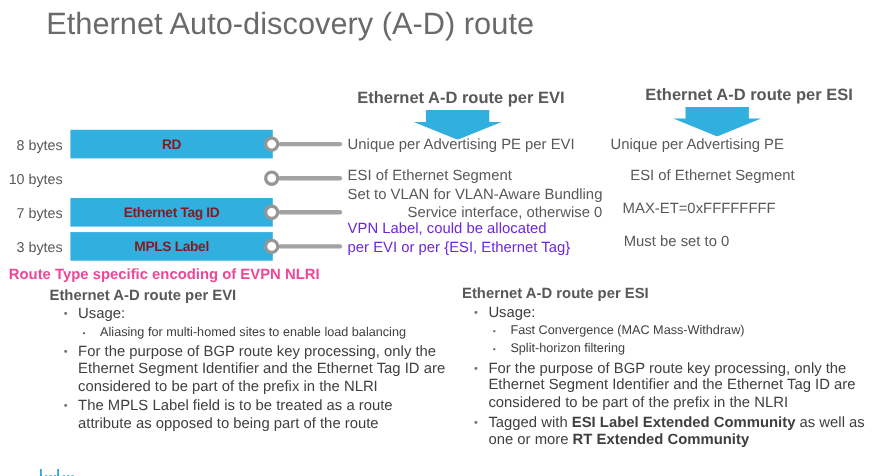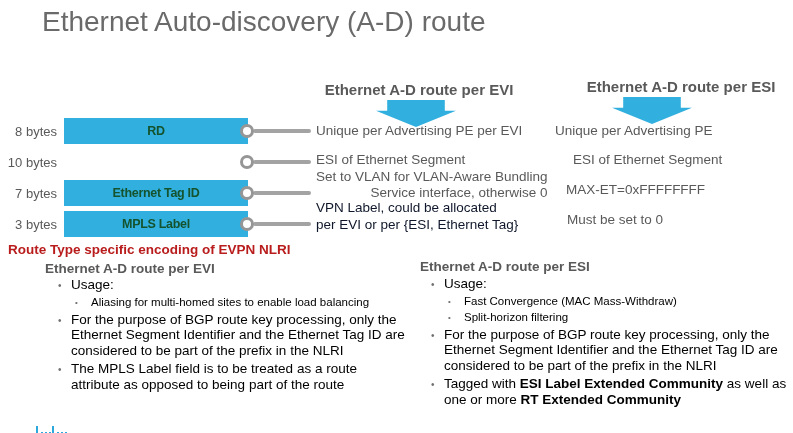--- a/index.html
+++ b/index.html
@@ -26,55 +26,55 @@
 
   .size-label{
     position:absolute; left:0; width:57px; text-align:right;
     font-size:13px; color:#595959;
   }
   .sz0{top:124px;} .sz1{top:155px;} .sz2{top:186px;} .sz3{top:217px;}
 
   .field-box{
     position:absolute; left:64px; width:184px; height:26px; background:#31afdf;
     display:flex; align-items:center; justify-content:center;
-    color:#14532d; font-weight:bold; font-size:12.5px; letter-spacing:-0.3px; white-space:nowrap;
+    color:#7f1d1d; font-weight:bold; font-size:12.5px; letter-spacing:-0.3px; white-space:nowrap;
   }
   .fb0{top:118px;} .fb1{top:149px;} .fb2{top:180px;} .fb3{top:211px;}
 
   .ring{
     position:absolute; width:8px; height:8px; border:3.5px solid #969696; border-radius:50%;
     background:#fff; left:240px;
   }
   .rg0{top:124px;} .rg1{top:155px;} .rg2{top:186px;} .rg3{top:217px;}
   .cline{
     position:absolute; left:253px; width:58px; height:4px; background:#a3a3a3; border-radius:2px;
   }
   .cl0{top:129px;} .cl1{top:160px;} .cl2{top:191px;} .cl3{top:222px;}
 
   .note{ position:absolute; font-size:13.5px; line-height:15.5px; color:#595959; white-space:nowrap; }
-  .note.red{ color:#0f172a; }
+  .note.red{ color:#6d28d9; }
   .n-evi0{ left:316px; top:123px; }
   .n-evi1{ left:316px; top:152px; }
   .n-evi2{ left:316px; top:169px;text-align:right; }
   .n-evi3{ left:316px; top:200px; font-size:13.5px; line-height:16.5px; }
   .n-esi0{ left:555px; top:123px; }
   .n-esi1{ left:573px; top:152px; }
   .n-esi2{ left:566px; top:182px; }
   .n-esi3{ left:567px; top:212px; }
 
   .notes-heading{
-    position:absolute; left:8px; top:242px; font-size:13.5px; font-weight:bold; color:#b91c1c;
+    position:absolute; left:8px; top:242px; font-size:13.5px; font-weight:bold; color:#ec4899;
   }
   .subheading{
     position:absolute; font-size:13.5px; font-weight:bold; color:#595959; white-space:nowrap;
   }
   .sub-left{ left:45px; top:261px; }
   .sub-right{ left:420px; top:259px; }
 
-  .blist{ position:absolute; font-size:13.5px; line-height:15.5px; color:#000000; }
+  .blist{ position:absolute; font-size:13.5px; line-height:15.5px; color:#404040; }
   .blist.left{ left:55px; top:277px; width:350px; }
   .blist.right{ left:428px; top:276px; width:364px; }
   .b-item{ position:relative; padding-left:16px; margin-bottom:3px; }
   .b-item::before{
     content:"\2022"; position:absolute; left:3px; top:1px; font-size:10px; color:#707070;
   }
   .b-sub{ position:relative; padding-left:36px; margin-bottom:3px; font-size:11.5px; line-height:13px; }
   .b-sub::before{
     content:"\2022"; position:absolute; left:20px; top:0; font-size:8px; color:#707070;
   }

